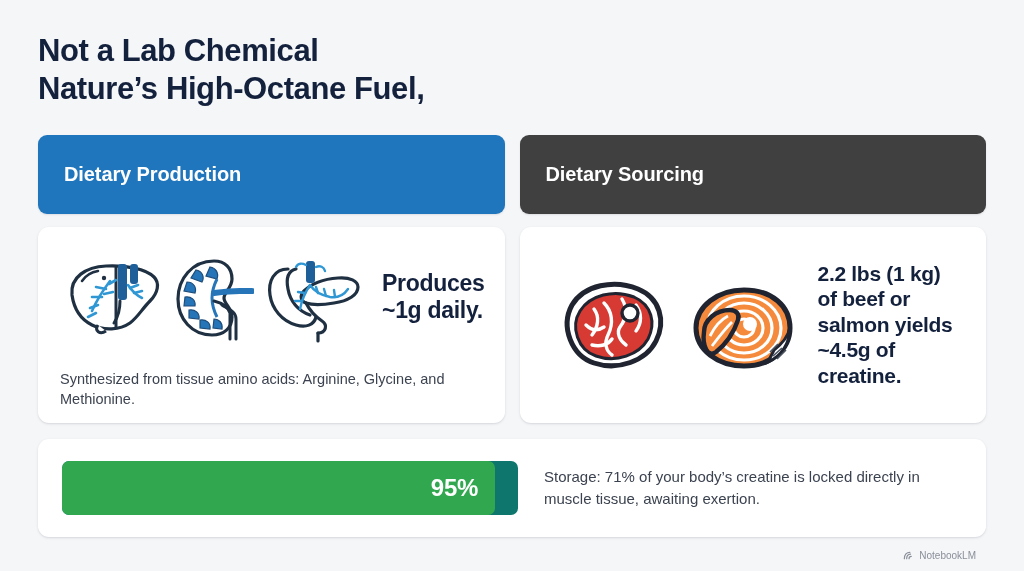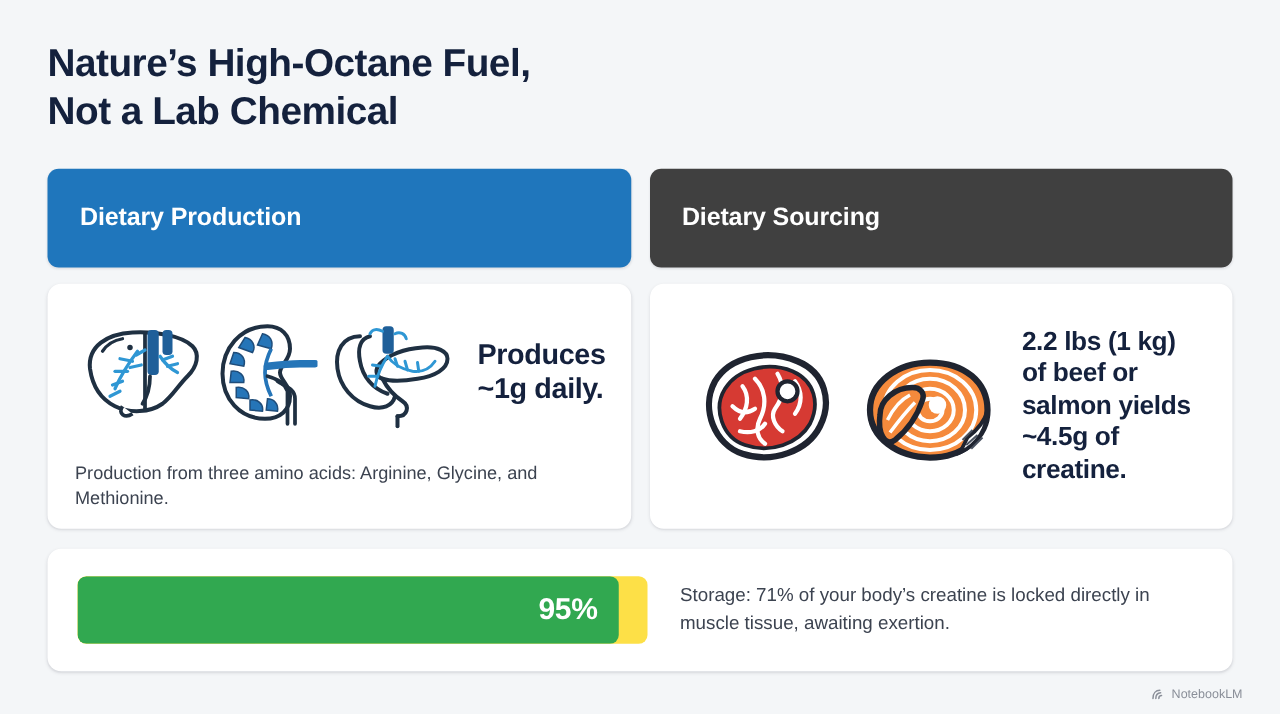--- a/index.html
+++ b/index.html
@@ -111,21 +111,21 @@
     margin-top: 16px;
     box-shadow: 0 1px 3px rgba(16,24,40,0.10), 0 1px 1px rgba(16,24,40,0.04);
     padding: 20px 24px;
     display: flex;
     align-items: center;
     gap: 26px;
     height: 98px;
   }
   .progress-wrap { flex: 0 0 456px; }
   .progress-track {
-    background: #fde047;
+    background: #0f766e;
     border-radius: 7px;
     height: 54px;
     width: 100%;
     overflow: hidden;
     position: relative;
   }
   .progress-fill {
     background: #31a850;
     height: 100%;
     border-radius: 7px;
@@ -143,38 +143,38 @@
   .storage-text {
     color: #3c4350;
     font-size: 15px;
     line-height: 1.45;
     flex: 1 1 auto;
   }
 
   
   .watermark {
     position: absolute;
-    right: 30px;
+    right: 48px;
     bottom: 10px;
     display: flex;
     align-items: flex-end;
     gap: 5px;
     color: #8a8f99;
     font-size: 10px;
   }
   .watermark svg { display: block; }
 </style>
 </head>
 <body>
 
 <div class="slide">
 
   <h1 class="title">
+    <span class="line">Not a Lab Chemical</span>
     <span class="line">Nature’s High-Octane Fuel,</span>
-    <span class="line">Not a Lab Chemical</span>
   </h1>
 
   <div class="columns">
 
     <div class="col">
       <div class="col-header blue">
         <span>Dietary Production</span>
       </div>
 
       <div class="card">
@@ -246,21 +246,21 @@
                 <path d="M45 42 L38 41"></path>
                 <path d="M42 50 L35 50"></path>
               </g>
             </svg>
           </span>
 
           <span class="produces">Produces
 ~1g daily.</span>
         </div>
 
-        <div class="sub-note">Production from three amino acids: Arginine, Glycine, and Methionine.</div>
+        <div class="sub-note">Synthesized from tissue amino acids: Arginine, Glycine, and Methionine.</div>
       </div>
     </div>
 
     <div class="col">
       <div class="col-header orange">
         <span>Dietary Sourcing</span>
       </div>
 
       <div class="card">
         <div class="food-row">

